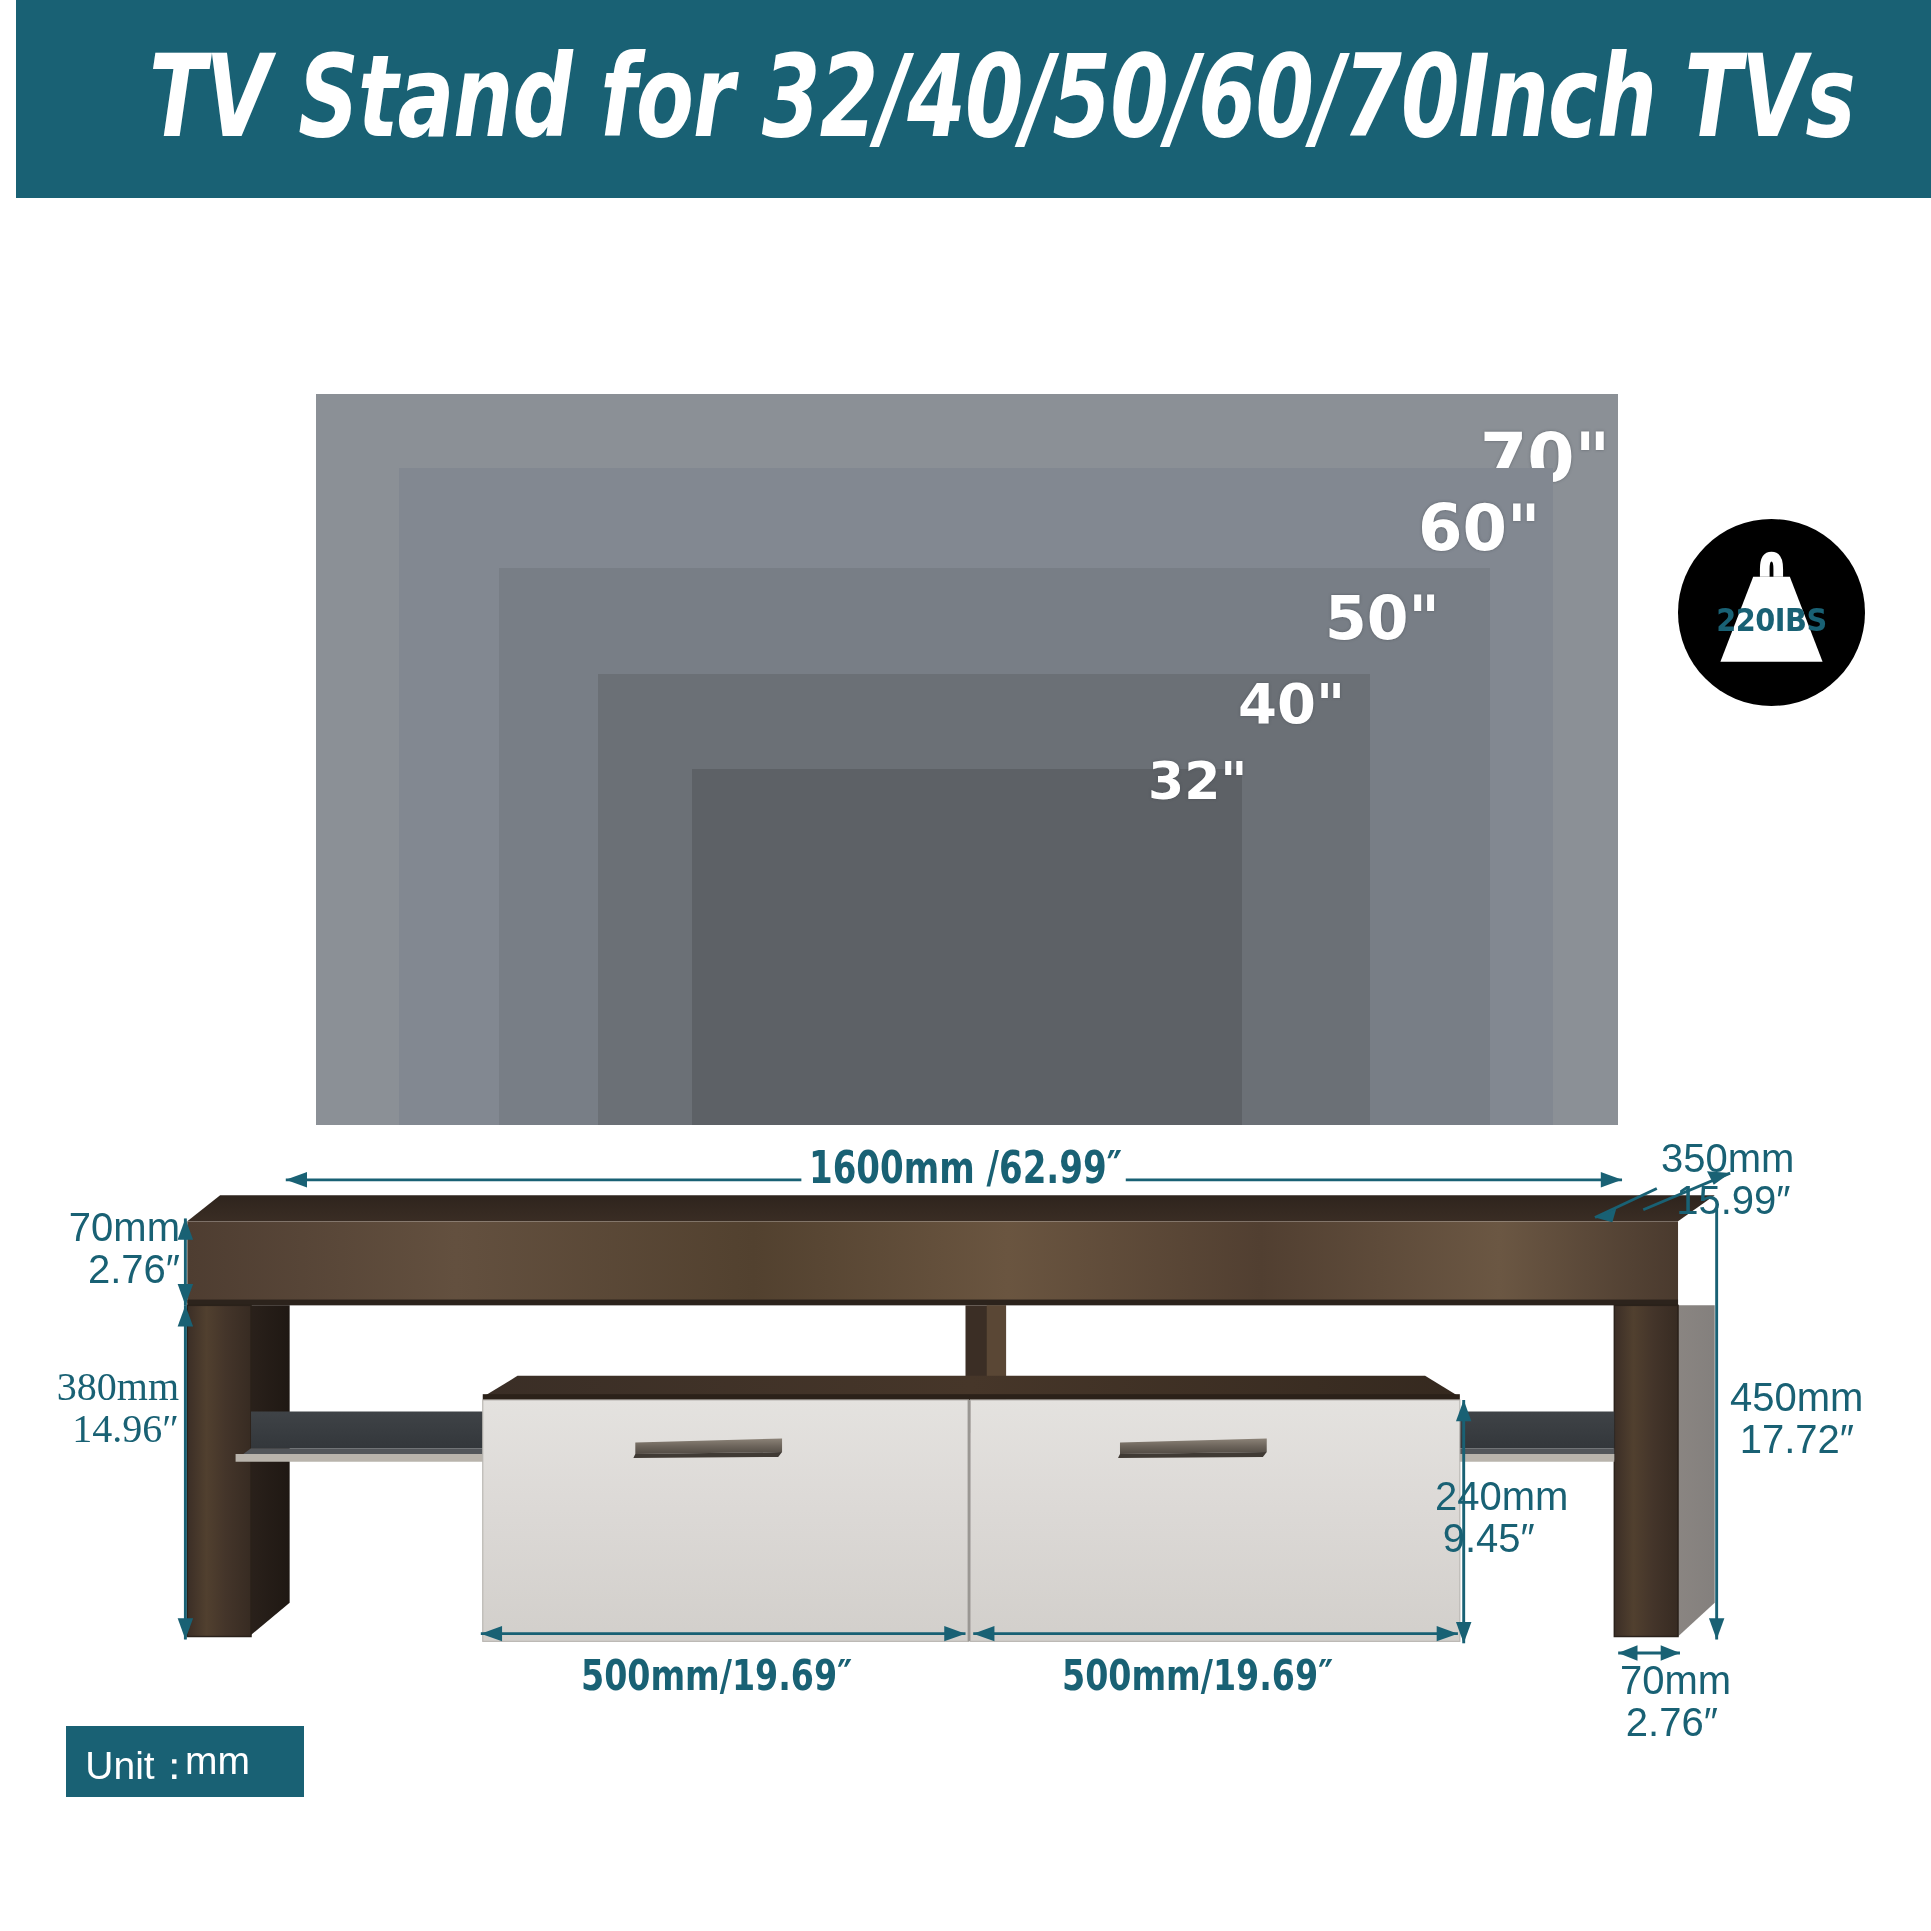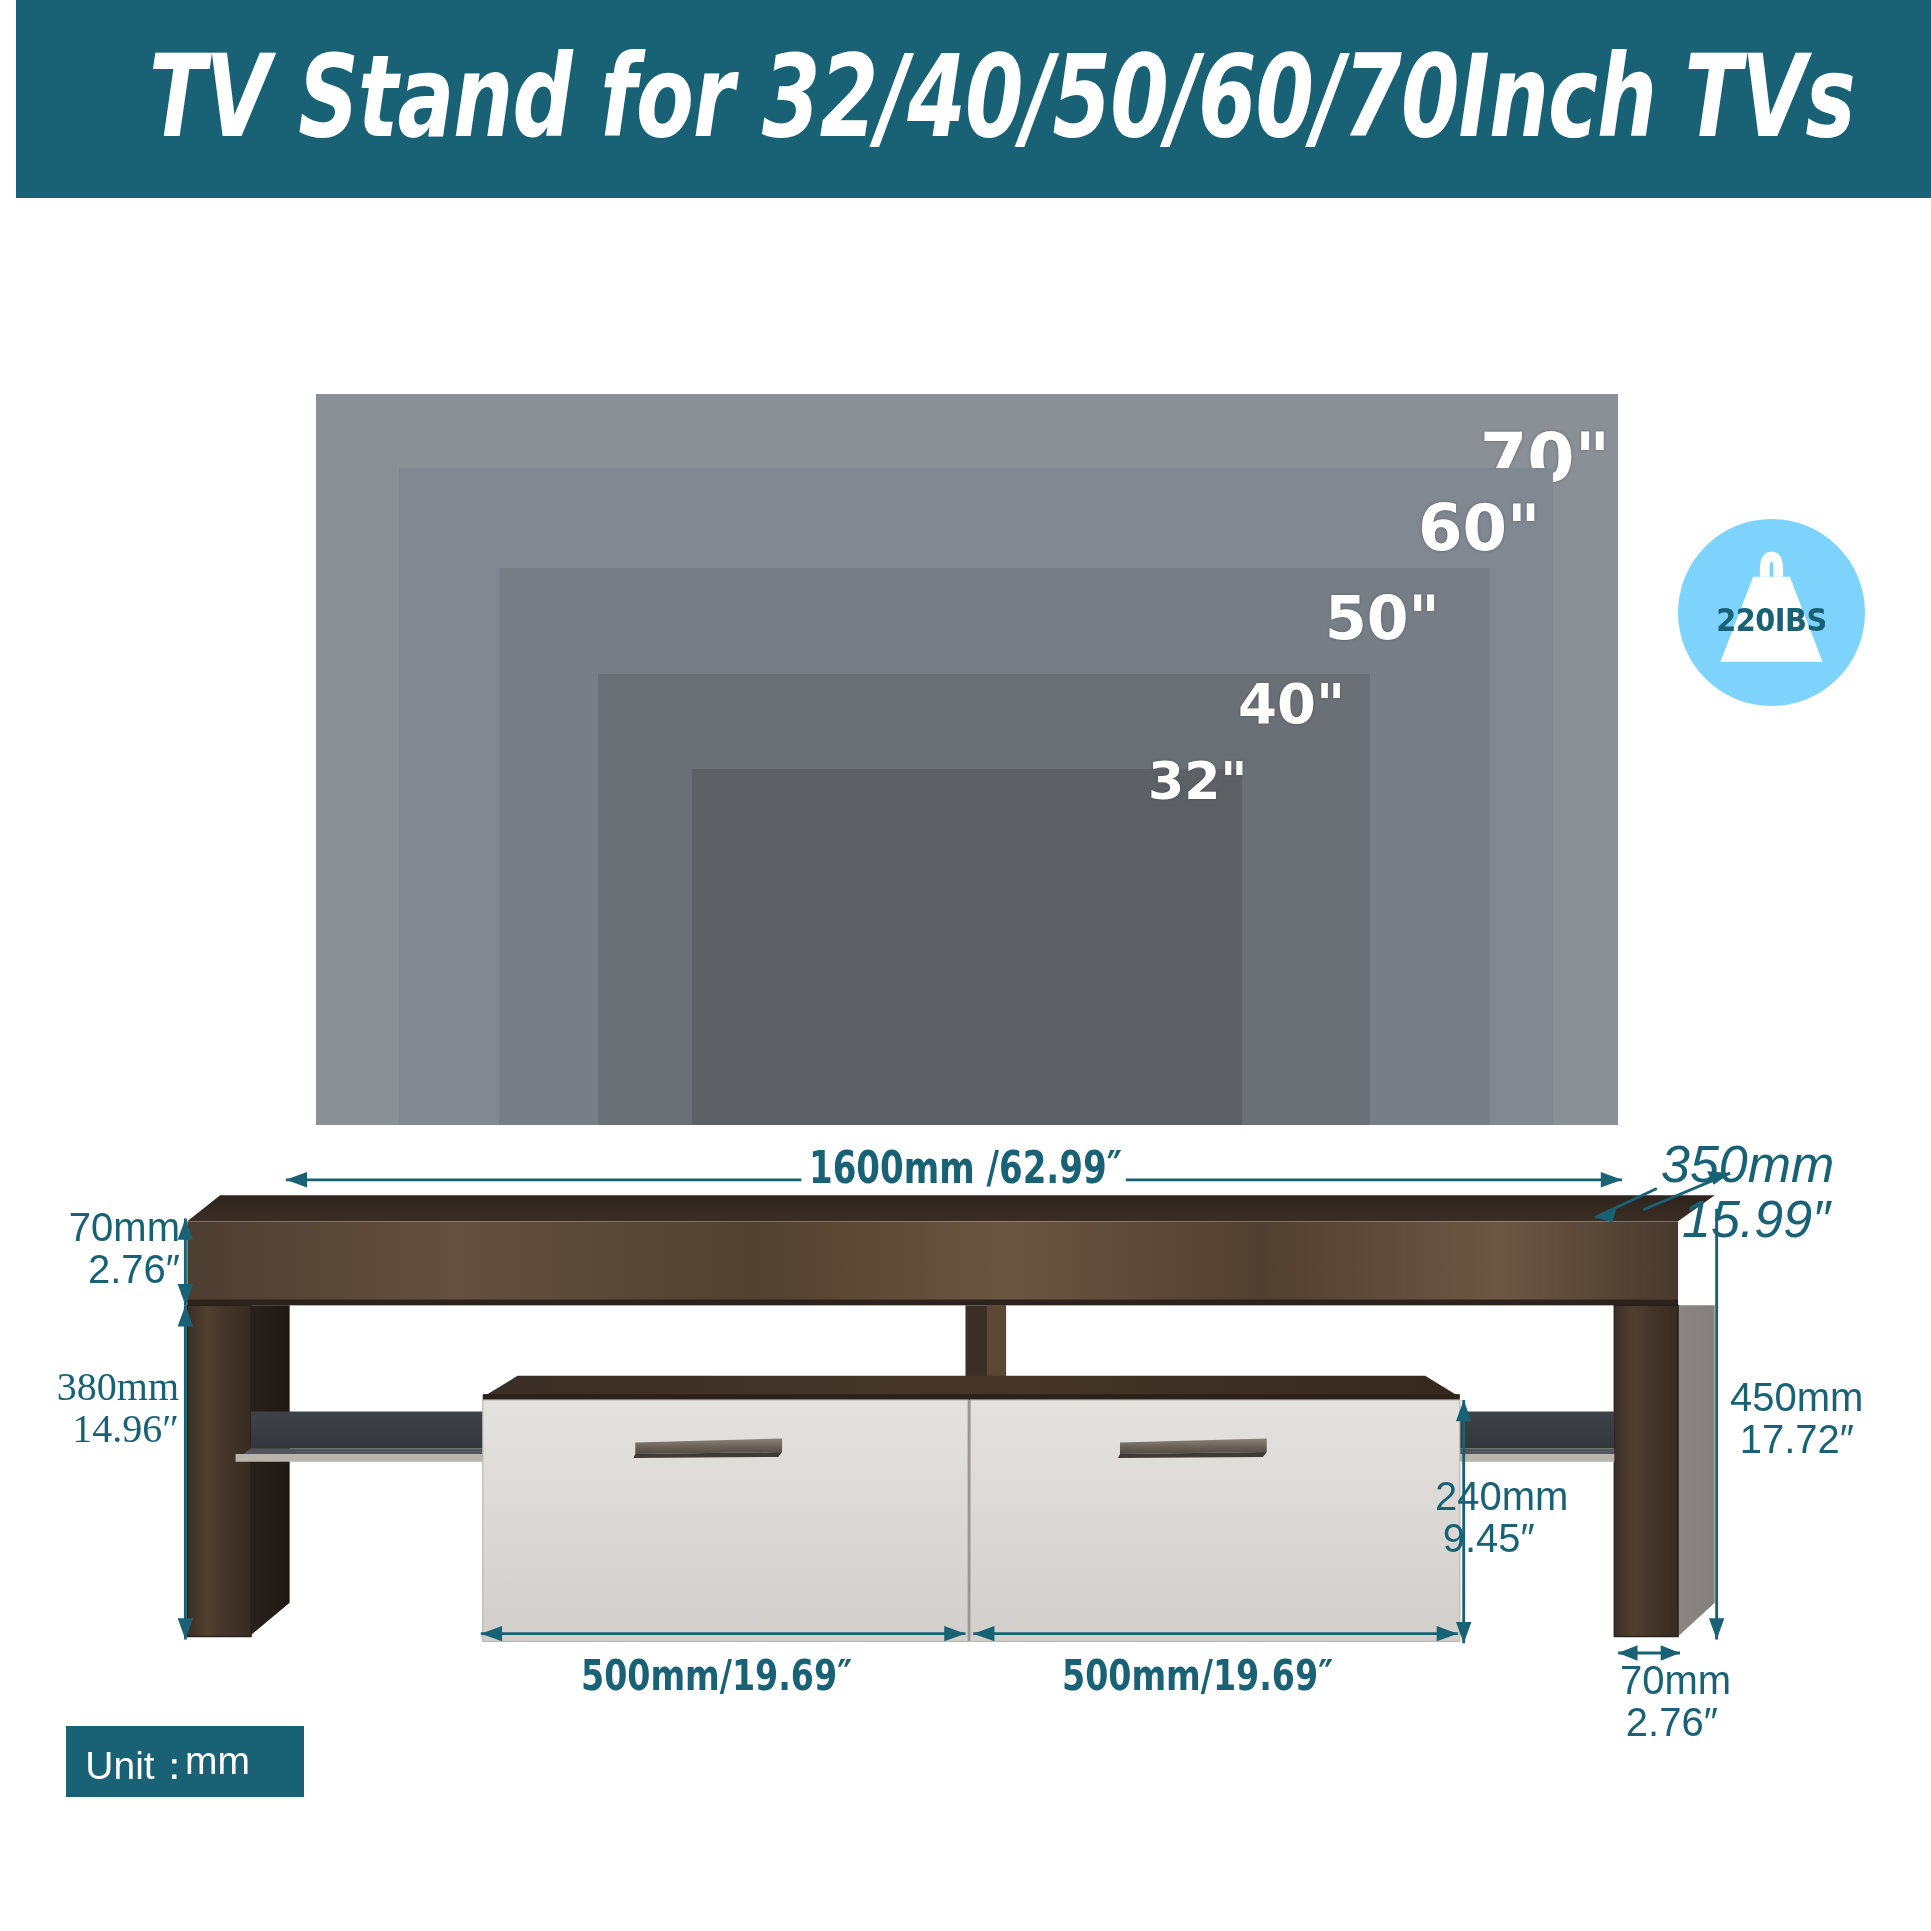--- a/index.html
+++ b/index.html
@@ -55,21 +55,21 @@
     white-space: nowrap;
     text-shadow: 0 0 2.9px rgba(60,66,72,0.55);
   }
 
   
   #weight-badge {
     position: absolute;
     left: 1678px; top: 519px;
     width: 187px; height: 187px;
     border-radius: 50%;
-    background: #7dd3fc;
+    background: #000000;
   }
   #weight-badge svg { display: block; }
 
   
   #furniture {
     position: absolute;
     left: 0; top: 0;
     width: 1931px; height: 1931px;
     pointer-events: none;
   }
@@ -272,21 +272,21 @@
     <polygon points="1008,1692 1030,1684 1030,1700" fill="#196174" stroke="none"></polygon>
     <polygon points="1510,1692 1488,1684 1488,1700" fill="#196174" stroke="none"></polygon>
   </g>
 </svg>
 </div>
 
 <div class="dim dim-narrow" style="left:809px; top:1145px; font-size:44px; font-weight:700; transform-origin:left center;">
   <span class="l1">1600mm /62.99″</span>
 </div>
 
-<div class="dim" style="left:1661px; top:1137px; font-size:52px; text-align:left;font-style:italic;">
+<div class="dim" style="left:1661px; top:1137px; font-size:40px; text-align:left;">
   <span class="l1">350mm</span>
   <span class="l2" style="text-align:right; padding-right:3.9px;">15.99″</span>
 </div>
 
 <div class="dim" style="left:58px; top:1206px; font-size:40px; width:122px; text-align:right;">
   <span class="l1">70mm</span>
   <span class="l2">2.76″</span>
 </div>
 
 <div class="dim" style="left:44px; top:1366px; font-size:40px; width:135px; text-align:right;font-family:Liberation Serif, serif;">

